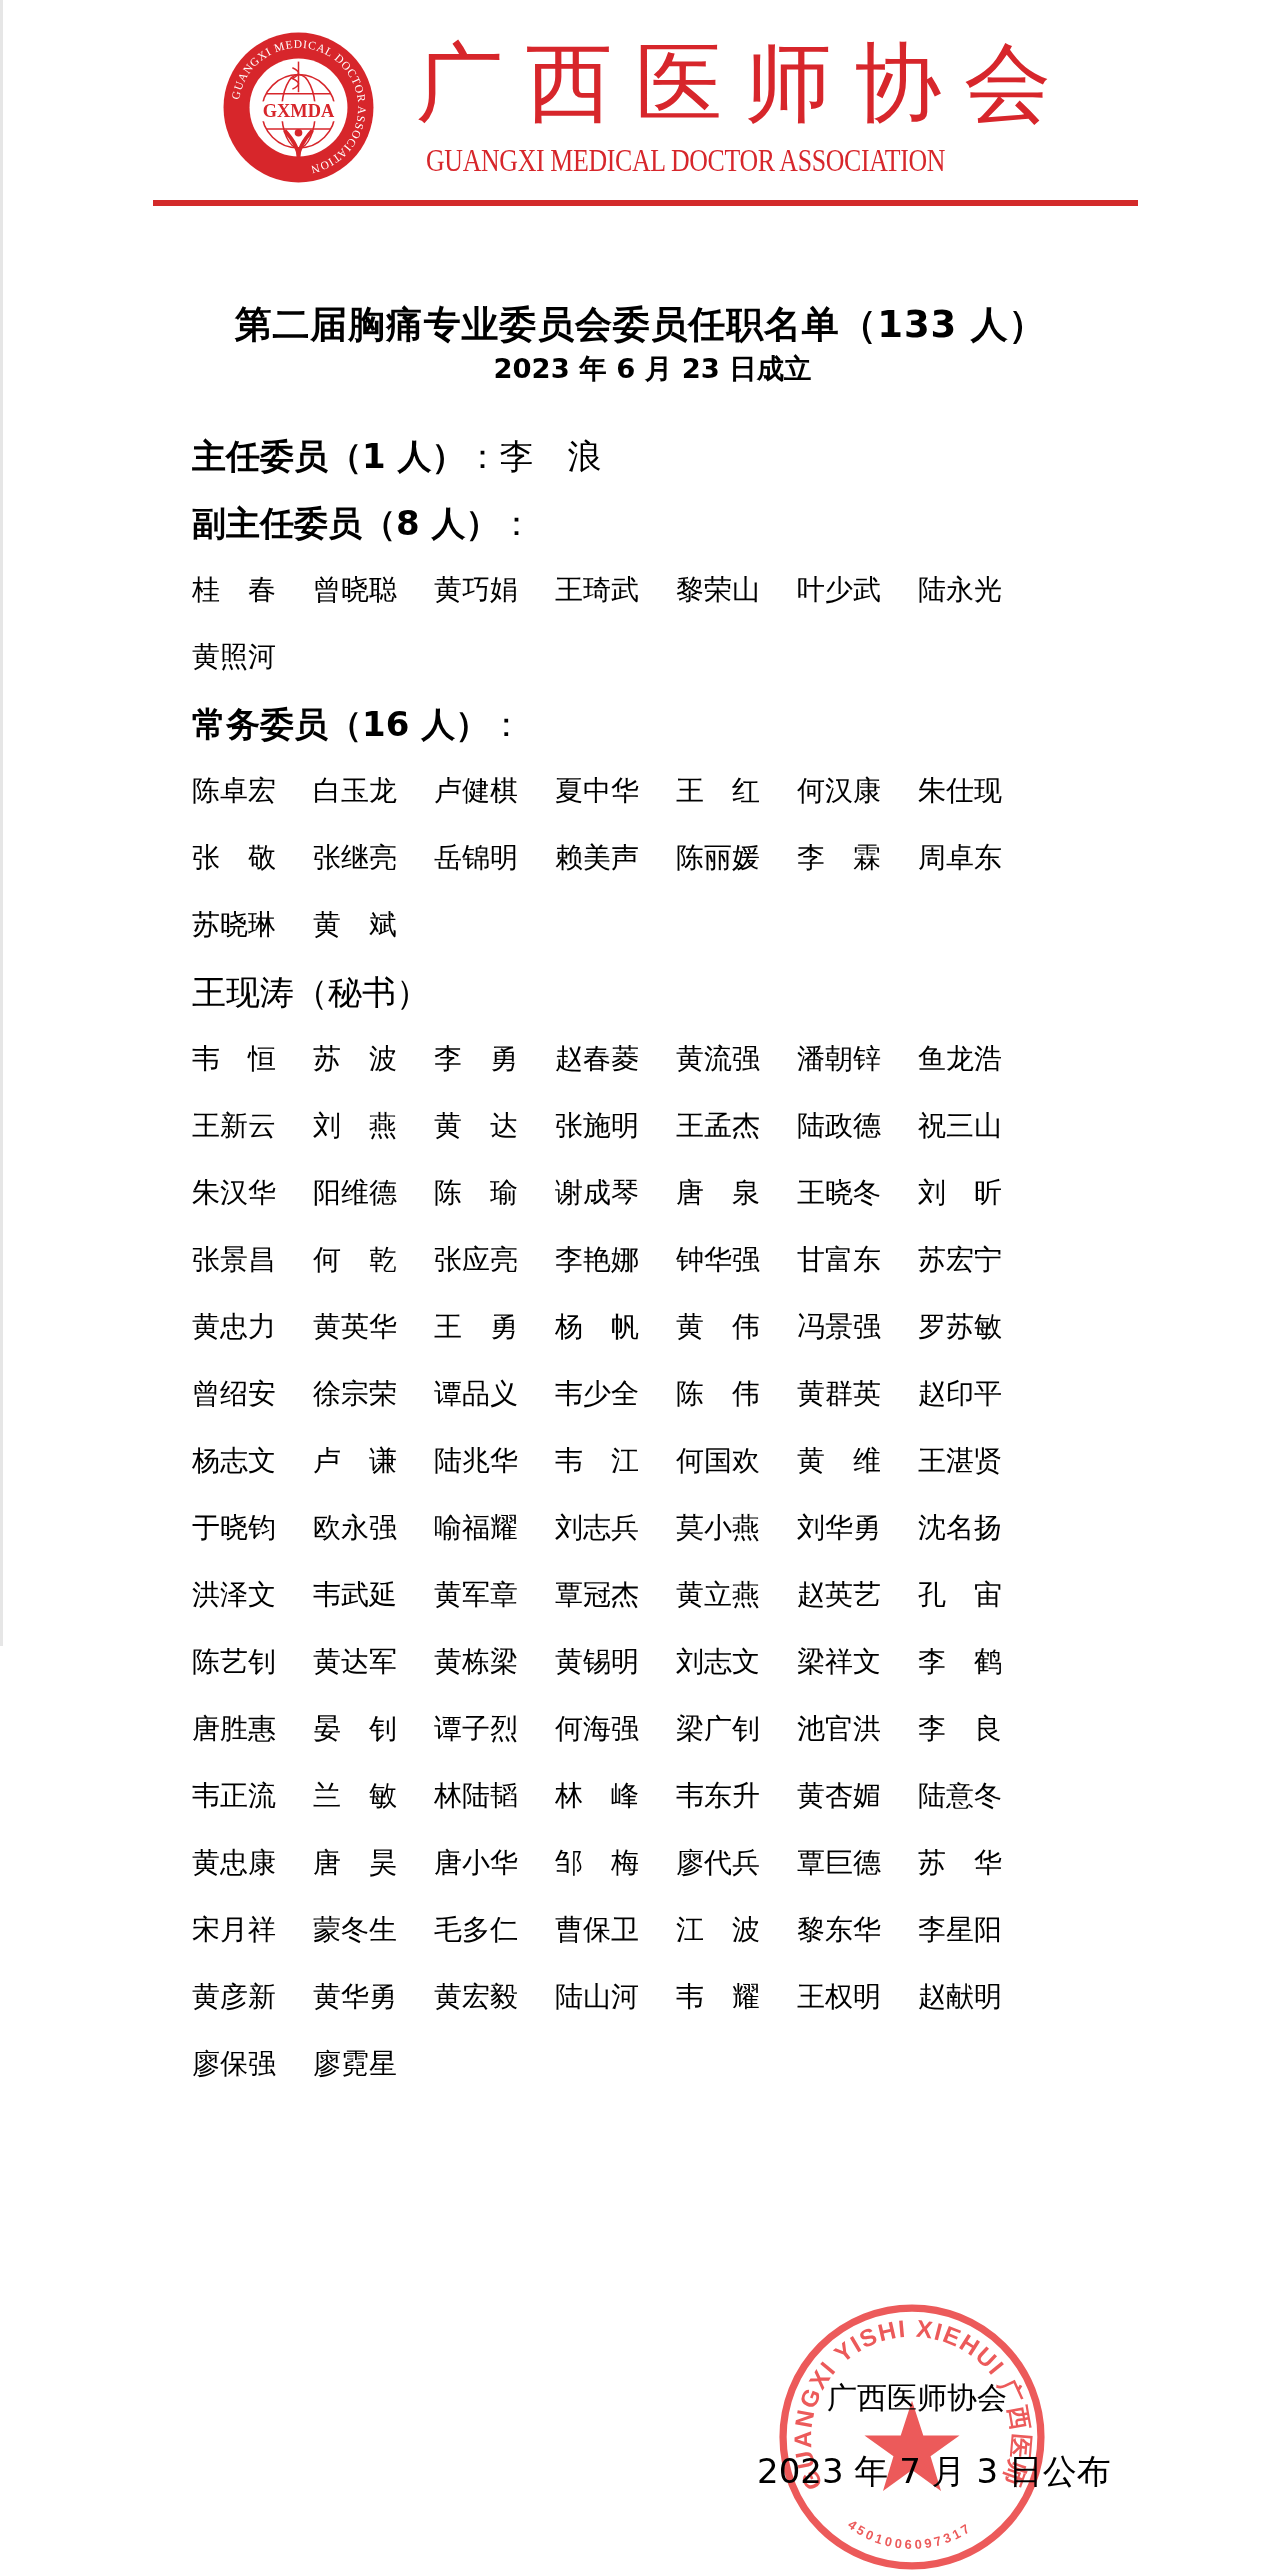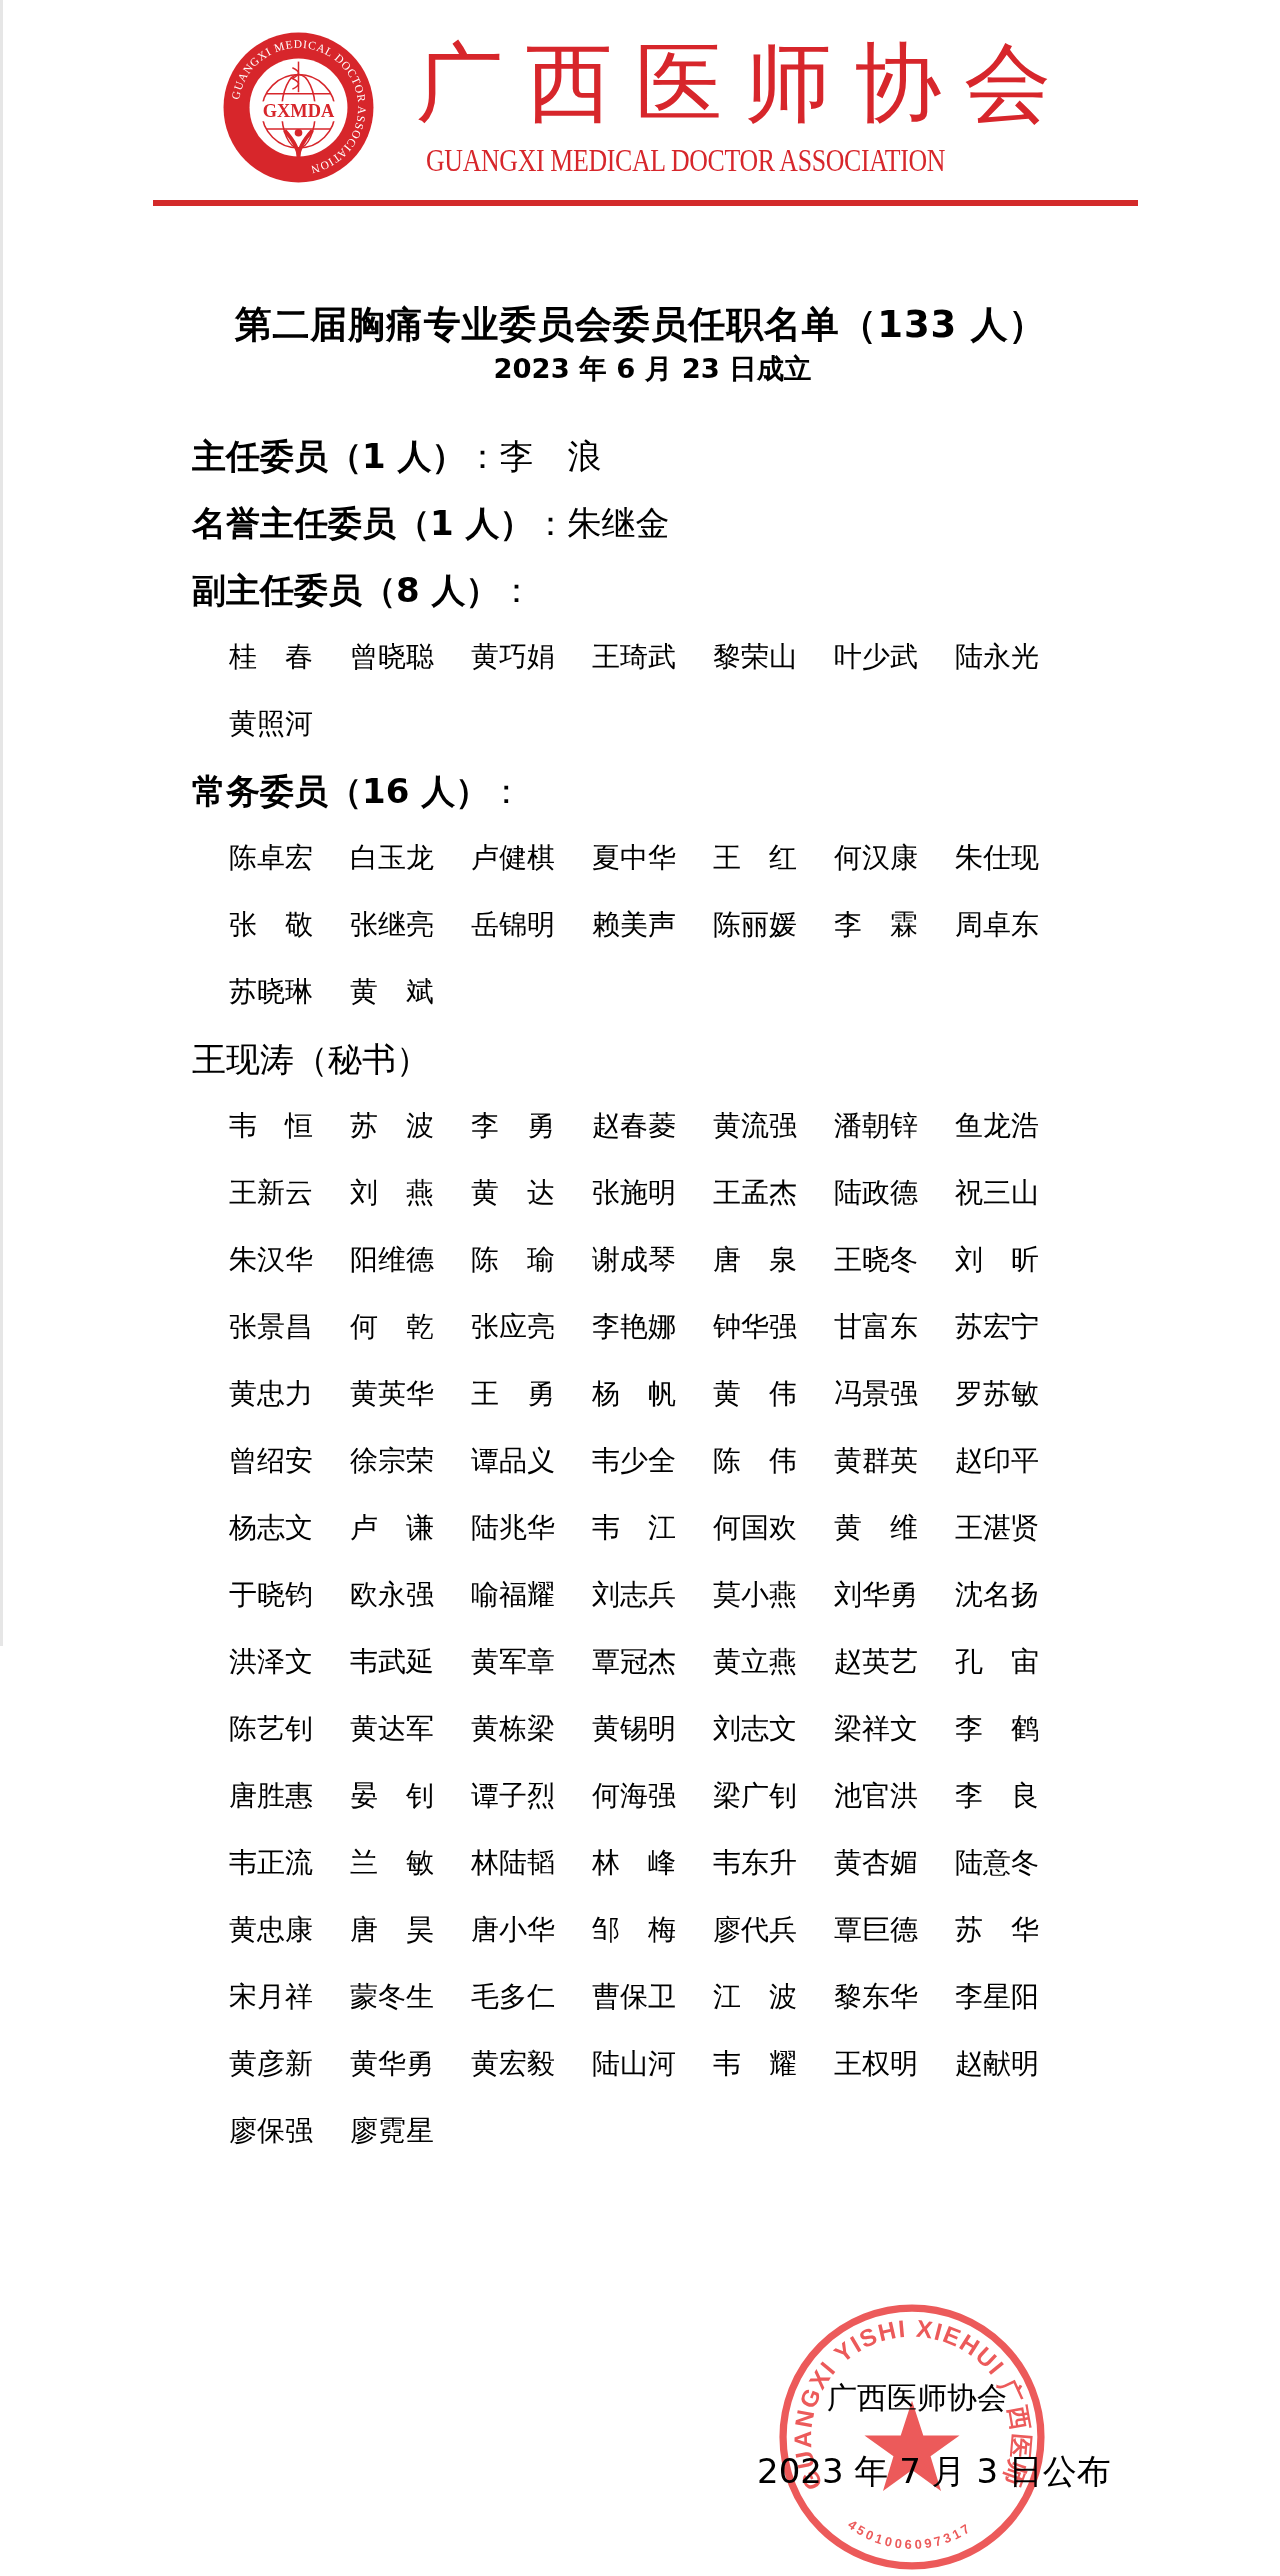--- a/index.html
+++ b/index.html
@@ -20,21 +20,21 @@
   
   .title { position: absolute; left: 0; width: 1281px; text-align: center; font-weight: bold; white-space: nowrap; }
   .title.main { top: 300px; font-size: 37px; letter-spacing: 0.8px; text-align: center; }
   .title.sub { top: 351px; font-size: 27.4px; margin-left: 12px; }
 
   
   .body { position: absolute; left: 192px; top: 432px; width: 872px; }
   .line { height: 67px; line-height: 48px; font-size: 34px; white-space: nowrap; }
   .role-label { font-weight: bold; }
   .role-value { font-weight: normal; }
-  .names { display: flex; flex-wrap: wrap; width: 847px; text-align: right; }
+  .names { display: flex; flex-wrap: wrap; width: 847px; }
   .name { width: 121px; height: 67px; line-height: 48px; font-size: 28px; white-space: pre; }
 
   
   .seal { position: absolute; left: 775px; top: 2300px; width: 274px; height: 274px; }
   .footer-org { position: absolute; left: 827px; top: 2378px; font-size: 30px; white-space: nowrap; }
   .footer-date { position: absolute; left: 757px; top: 2449px; font-size: 34px; white-space: nowrap; }
 </style>
 </head>
 <body>
 
@@ -68,23 +68,20 @@
   <div class="brand-en">GUANGXI MEDICAL DOCTOR ASSOCIATION</div>
   <div class="header-rule"></div>
 </div>
 
 <div class="title main">第二届胸痛专业委员会委员任职名单（133 人）</div>
 <div class="title sub">2023 年 6 月 23 日成立</div>
 
 <div class="body">
   <div class="line">
     <span class="role-label">主任委员（1 人）</span><span>：</span><span class="role-value" style="white-space:pre">李　浪</span>
-  </div>
-  <div class="line">
-    <span class="role-label">名誉主任委员（1 人）</span><span>：</span><span class="role-value">朱继金</span>
   </div>
   <div class="line">
     <span class="role-label">副主任委员（8 人）</span><span>：</span>
   </div>
   <div class="names" id="vice-names">
       <span class="name">桂　春</span>
       <span class="name">曾晓聪</span>
       <span class="name">黄巧娟</span>
       <span class="name">王琦武</span>
       <span class="name">黎荣山</span>

